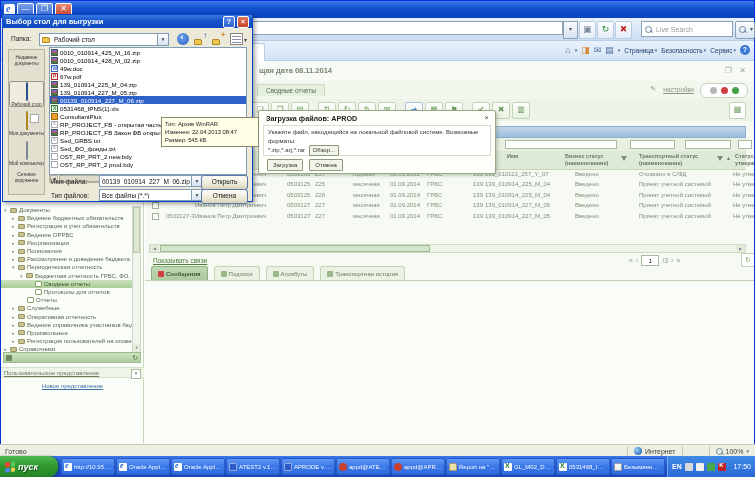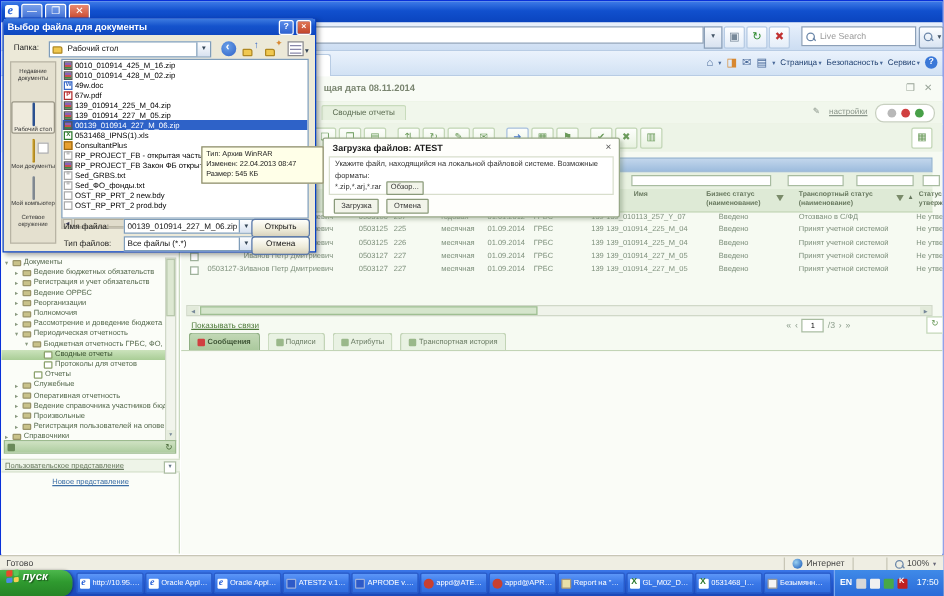--- a/index.html
+++ b/index.html
@@ -119,21 +119,21 @@
   #status{position:absolute;left:0;right:0;top:444px;height:12px;background:#EFEEE3;border-top:1px solid #C8C6B6;display:flex;align-items:center;font-size:7px;color:#444}
   #status .ready{padding-left:5px;flex:1}
   .sseg{border-left:1px solid #C8C6B6;height:10px;display:flex;align-items:center;gap:3px;padding:0 6px}
   .globe{width:8px;height:8px;border-radius:50%;background:radial-gradient(circle at 35% 35%,#9AD0F0,#3A78C8 70%)}
   .zoomseg .mag{position:relative;left:0;top:0}
   .zarr{font-size:5px;color:#667}
 
   
   #task{position:absolute;left:0;right:0;bottom:0;height:21px;background:linear-gradient(#3B77E8,#2258D0 45%,#1A47B8)}
   #start{position:absolute;left:0;top:0;width:58px;height:21px;background:linear-gradient(#4DB84D,#2F9A2F 45%,#268426);
-    border-radius:0 9px 9px 0;box-shadow:1px 0 2px rgba(0,0,0,.4);display:flex;padding-left:5px;gap:3px;box-sizing:border-box}
+    border-radius:0 9px 9px 0;box-shadow:1px 0 2px rgba(0,0,0,.4);display:flex;align-items:center;padding-left:5px;gap:3px;box-sizing:border-box}
   .flag{width:10px;height:10px;display:grid;grid-template:1fr 1fr / 1fr 1fr;gap:1px;transform:skewY(-6deg)}
   .flag i{border-radius:1px}
   .flag .f1{background:#E84A2A}.flag .f2{background:#5AC85A}.flag .f3{background:#4A8AE8}.flag .f4{background:#F8D050}
   #start .stxt{color:#fff;font-size:9px;font-weight:bold;font-style:italic;text-shadow:1px 1px 1px rgba(0,0,0,.5)}
   #tasks{position:absolute;left:61px;top:2px;right:90px;bottom:2px;display:flex;gap:1px}
   .tbtn{flex:1;max-width:55px;min-width:0;background:linear-gradient(#5D97F8,#3A78E8 50%,#2F6CDE);border:1px solid #2A5CC8;
     border-radius:2px;display:flex;align-items:center;gap:2px;padding:0 2px;box-sizing:border-box}
   .tbtn .lbl{color:#fff;font-size:6px;white-space:nowrap;overflow:hidden;text-overflow:ellipsis}
   .tic{width:8px;height:8px;flex:0 0 8px;border-radius:1px;position:relative;background:#fff}
   .tic.ie::after{content:"e";position:absolute;left:1px;top:-2px;font:italic bold 8px "Liberation Serif",serif;color:#2E66D8}
@@ -581,36 +581,36 @@
               <span>Транспортная история</span>
             </div>
           </div>
         <div id="tabline"></div>
         <div id="tabcontent"></div>
       </div>
     </div>
   </div>
 
   <div id="udlg">
-    <span class="utitle">Загрузка файлов: ATEST</span>
+    <span class="utitle">Загрузка файлов: APROD</span>
     <span class="uclose">×</span>
     <div class="ubody">
       <span>Укажите файл, находящийся на локальной файловой системе. Возможные форматы:</span><br>
       <span>*.zip,*.arj,*.rar</span>
       <span class="ubtn">Обзор...</span>
     </div>
     <div class="ubtns">
       <span class="ubtn">Загрузка</span>
       <span class="ubtn">Отмена</span>
     </div>
   </div>
 
   <div id="fdlg">
     <div id="fd-tb">
-      <span class="ft">Выбор файла для документы</span>
+      <span class="ft">Выбор стол для выгрузки</span>
       <span class="fd-btn">?</span>
       <span class="fd-btn close">×</span>
     </div>
     <div id="fd-row1">
       <span class="lab">Папка:</span>
       <div class="fcombo" id="fd-folder">
         <span class="mini-folder"></span>
         <span class="ctext">Рабочий стол</span>
         <span class="cdrop">▼</span>
       </div>

